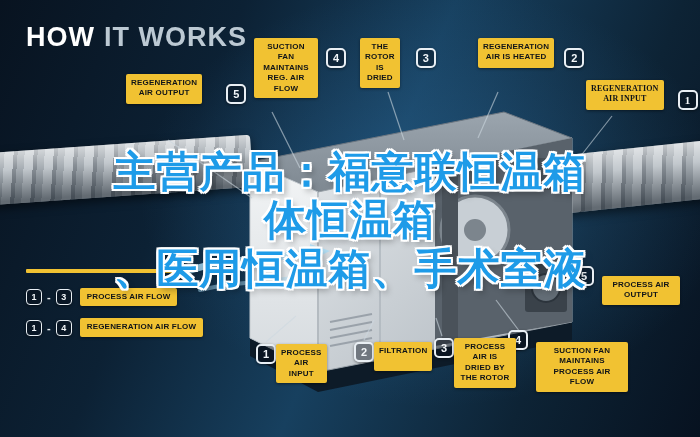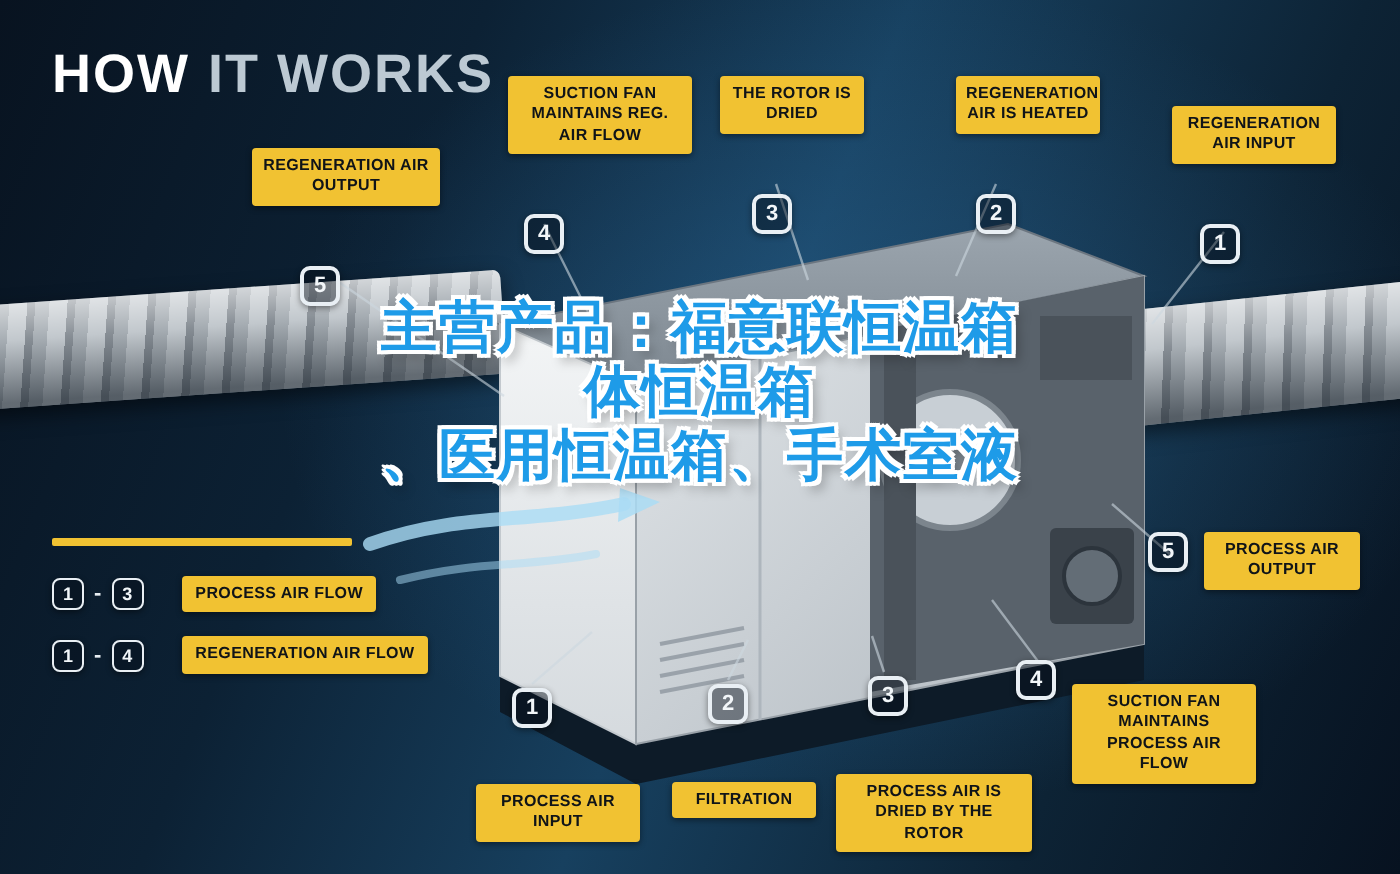--- a/index.html
+++ b/index.html
@@ -35,47 +35,47 @@
   .duct-right{left:556px;top:148px;width:158px;height:58px;transform:rotate(-6deg);}
 
   
   .machine{position:absolute;left:230px;top:100px;z-index:2;}
 
   
   .connectors{position:absolute;left:0;top:0;z-index:3;pointer-events:none;}
 
   
   .callout{position:absolute;display:flex;z-index:4;}
-  .callout.col{flex-direction:column;gap:20px;}
+  .callout.col{flex-direction:row;}
   .callout.row{flex-direction:row;align-items:flex-start;}
   .label{
     background:var(--accent-yellow);color:#101418;font-weight:700;font-size:8px;
     line-height:1.3;padding:4px 5px;text-align:center;border-radius:2px;
     letter-spacing:.2px;text-transform:uppercase;box-shadow:0 1px 3px rgba(0,0,0,.45);
   }
   .badge{
     width:20px;height:20px;flex:none;border:2px solid #e9eff4;border-radius:5px;
     display:flex;align-items:center;justify-content:center;
     color:#f2f6f9;font-weight:700;font-size:11px;background:rgba(6,16,26,.45);
     box-shadow:0 1px 3px rgba(0,0,0,.45);box-sizing:border-box;
   }
   .badge.small{width:16px;height:16px;font-size:9px;border-width:1.5px;border-radius:4px;}
 
   
   .legend{position:absolute;left:26px;top:262px;z-index:5;}
   .legend-title{font-size:13px;font-weight:800;color:#ffffff;letter-spacing:.8px;}
   .legend-underline{width:150px;height:4px;background:var(--accent-yellow);margin:7px 0 15px;border-radius:1px;}
   .legend-row{display:flex;align-items:center;margin-bottom:12px;}
   .legend-dash{color:#e7edf2;font-weight:700;font-size:11px;margin:0 5px;}
-  .legend-label{margin-left:19px;font-size:8px;padding:4px 7px;}
+  .legend-label{margin-left:8px;font-size:8px;padding:4px 7px;}
 
   
   .overlay-text{
     position:absolute;left:50px;top:148px;width:600px;z-index:6;text-align:center;
-    font-size:28px;font-weight:700;line-height:1.15;letter-spacing:1px;
+    font-size:42px;font-weight:700;line-height:1.15;letter-spacing:1px;
     color:var(--overlay-blue);
     font-family:"DejaVu Sans",sans-serif;
     text-shadow:
       -2px -2px 0 #fff, 2px -2px 0 #fff, -2px 2px 0 #fff, 2px 2px 0 #fff,
       0 -2px 0 #fff, 0 2px 0 #fff, -2px 0 0 #fff, 2px 0 0 #fff,
       3px 4px 6px rgba(0,0,0,.35);
   }
 </style>
 </head>
 <body>
@@ -161,28 +161,28 @@
   <div class="callout col" style="left:360px;top:38px;width:72px;">
     <div class="label">THE ROTOR IS DRIED</div>
     <div class="badge" style="margin:10px 0 0 16px;">3</div>
   </div>
 
   <div class="callout col" style="left:478px;top:38px;width:72px;">
     <div class="label">REGENERATION AIR IS HEATED</div>
     <div class="badge" style="margin:10px 0 0 10px;">2</div>
   </div>
 
-  <div class="callout col" style="left:586px;top:53px;width:82px;">
+  <div class="callout col" style="left:586px;top:80px;width:82px;font-family:Liberation Serif, serif;">
     <div class="label">REGENERATION AIR INPUT</div>
     <div class="badge" style="margin:10px 0 0 14px;">1</div>
   </div>
 
   <div class="callout row" style="left:574px;top:266px;">
     <div class="badge" style="margin-right:8px;">5</div>
-    <div class="label" style="width:68px;">PROCESS AIR OUTPUT</div>
+    <div class="label" style="width:68px;margin-top:10px;">PROCESS AIR OUTPUT</div>
   </div>
 
   <div class="callout row" style="left:508px;top:330px;">
     <div class="badge" style="margin-right:8px;">4</div>
     <div class="label" style="width:82px;margin-top:12px;">SUCTION FAN MAINTAINS PROCESS AIR FLOW</div>
   </div>
 
   <div class="callout col" style="left:418px;top:338px;width:98px;">
     <div class="badge" style="margin:0 0 9px 16px;">3</div>
     <div class="label">PROCESS AIR IS DRIED BY THE ROTOR</div>

